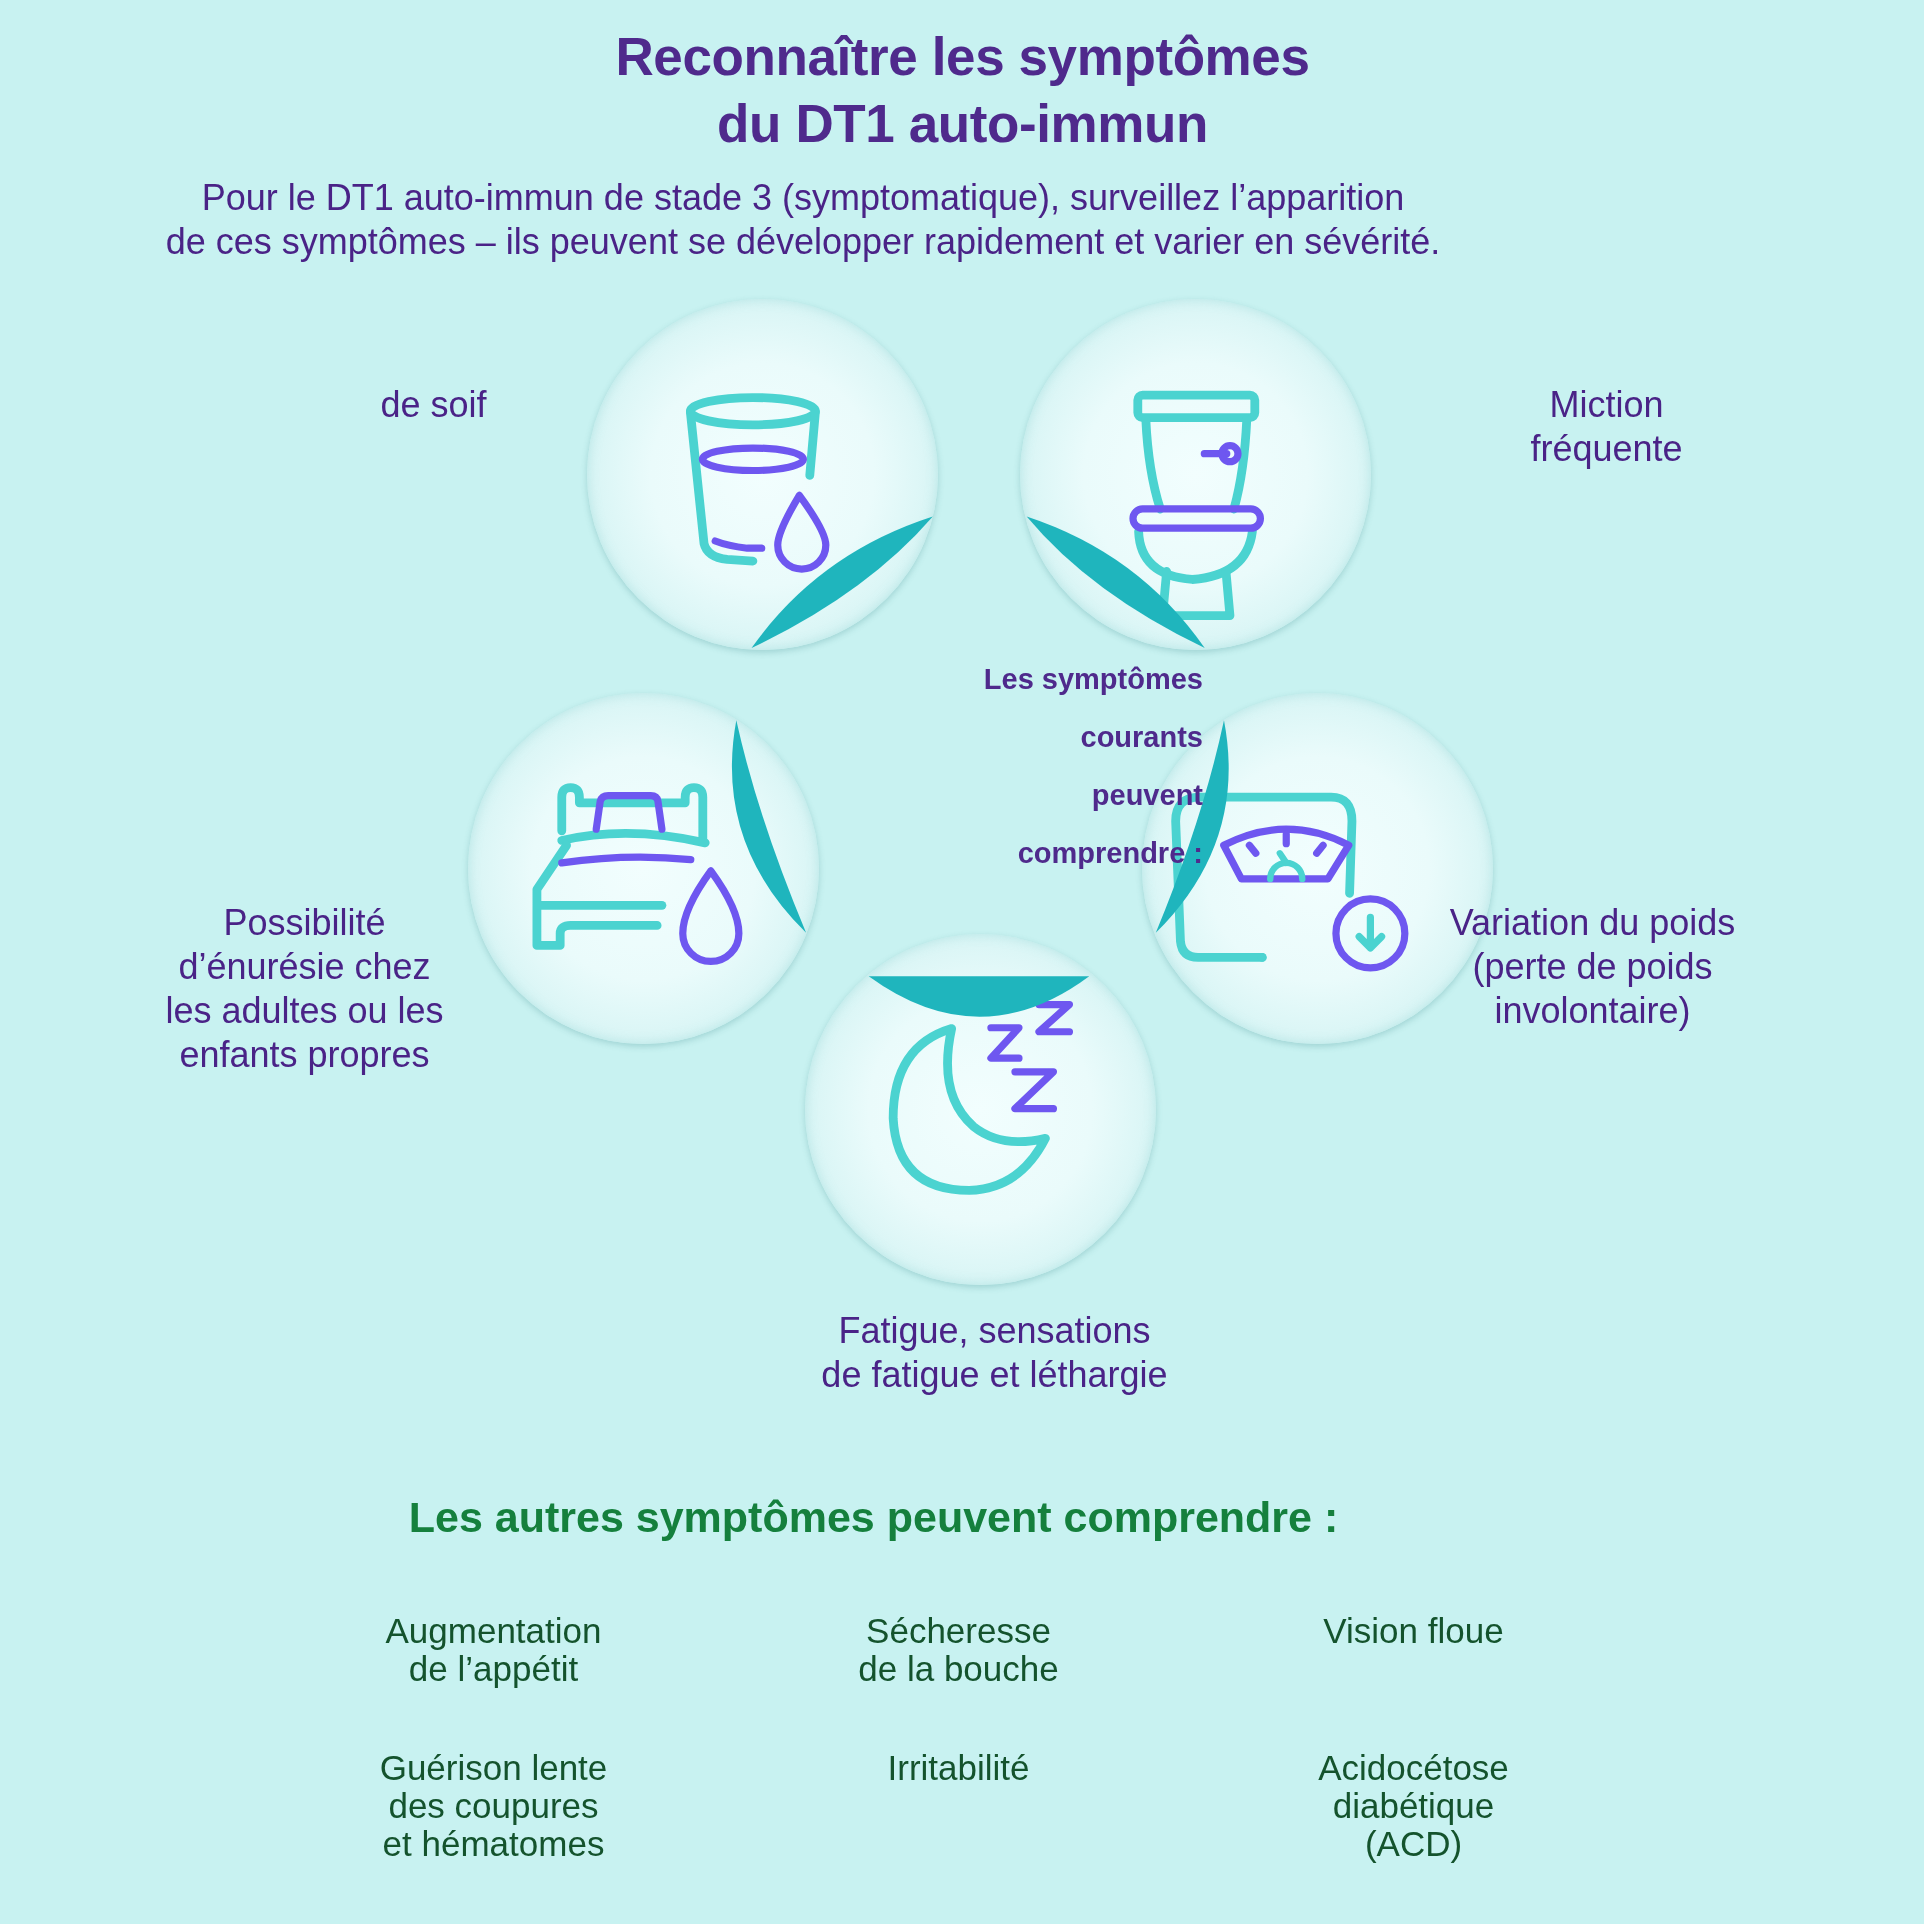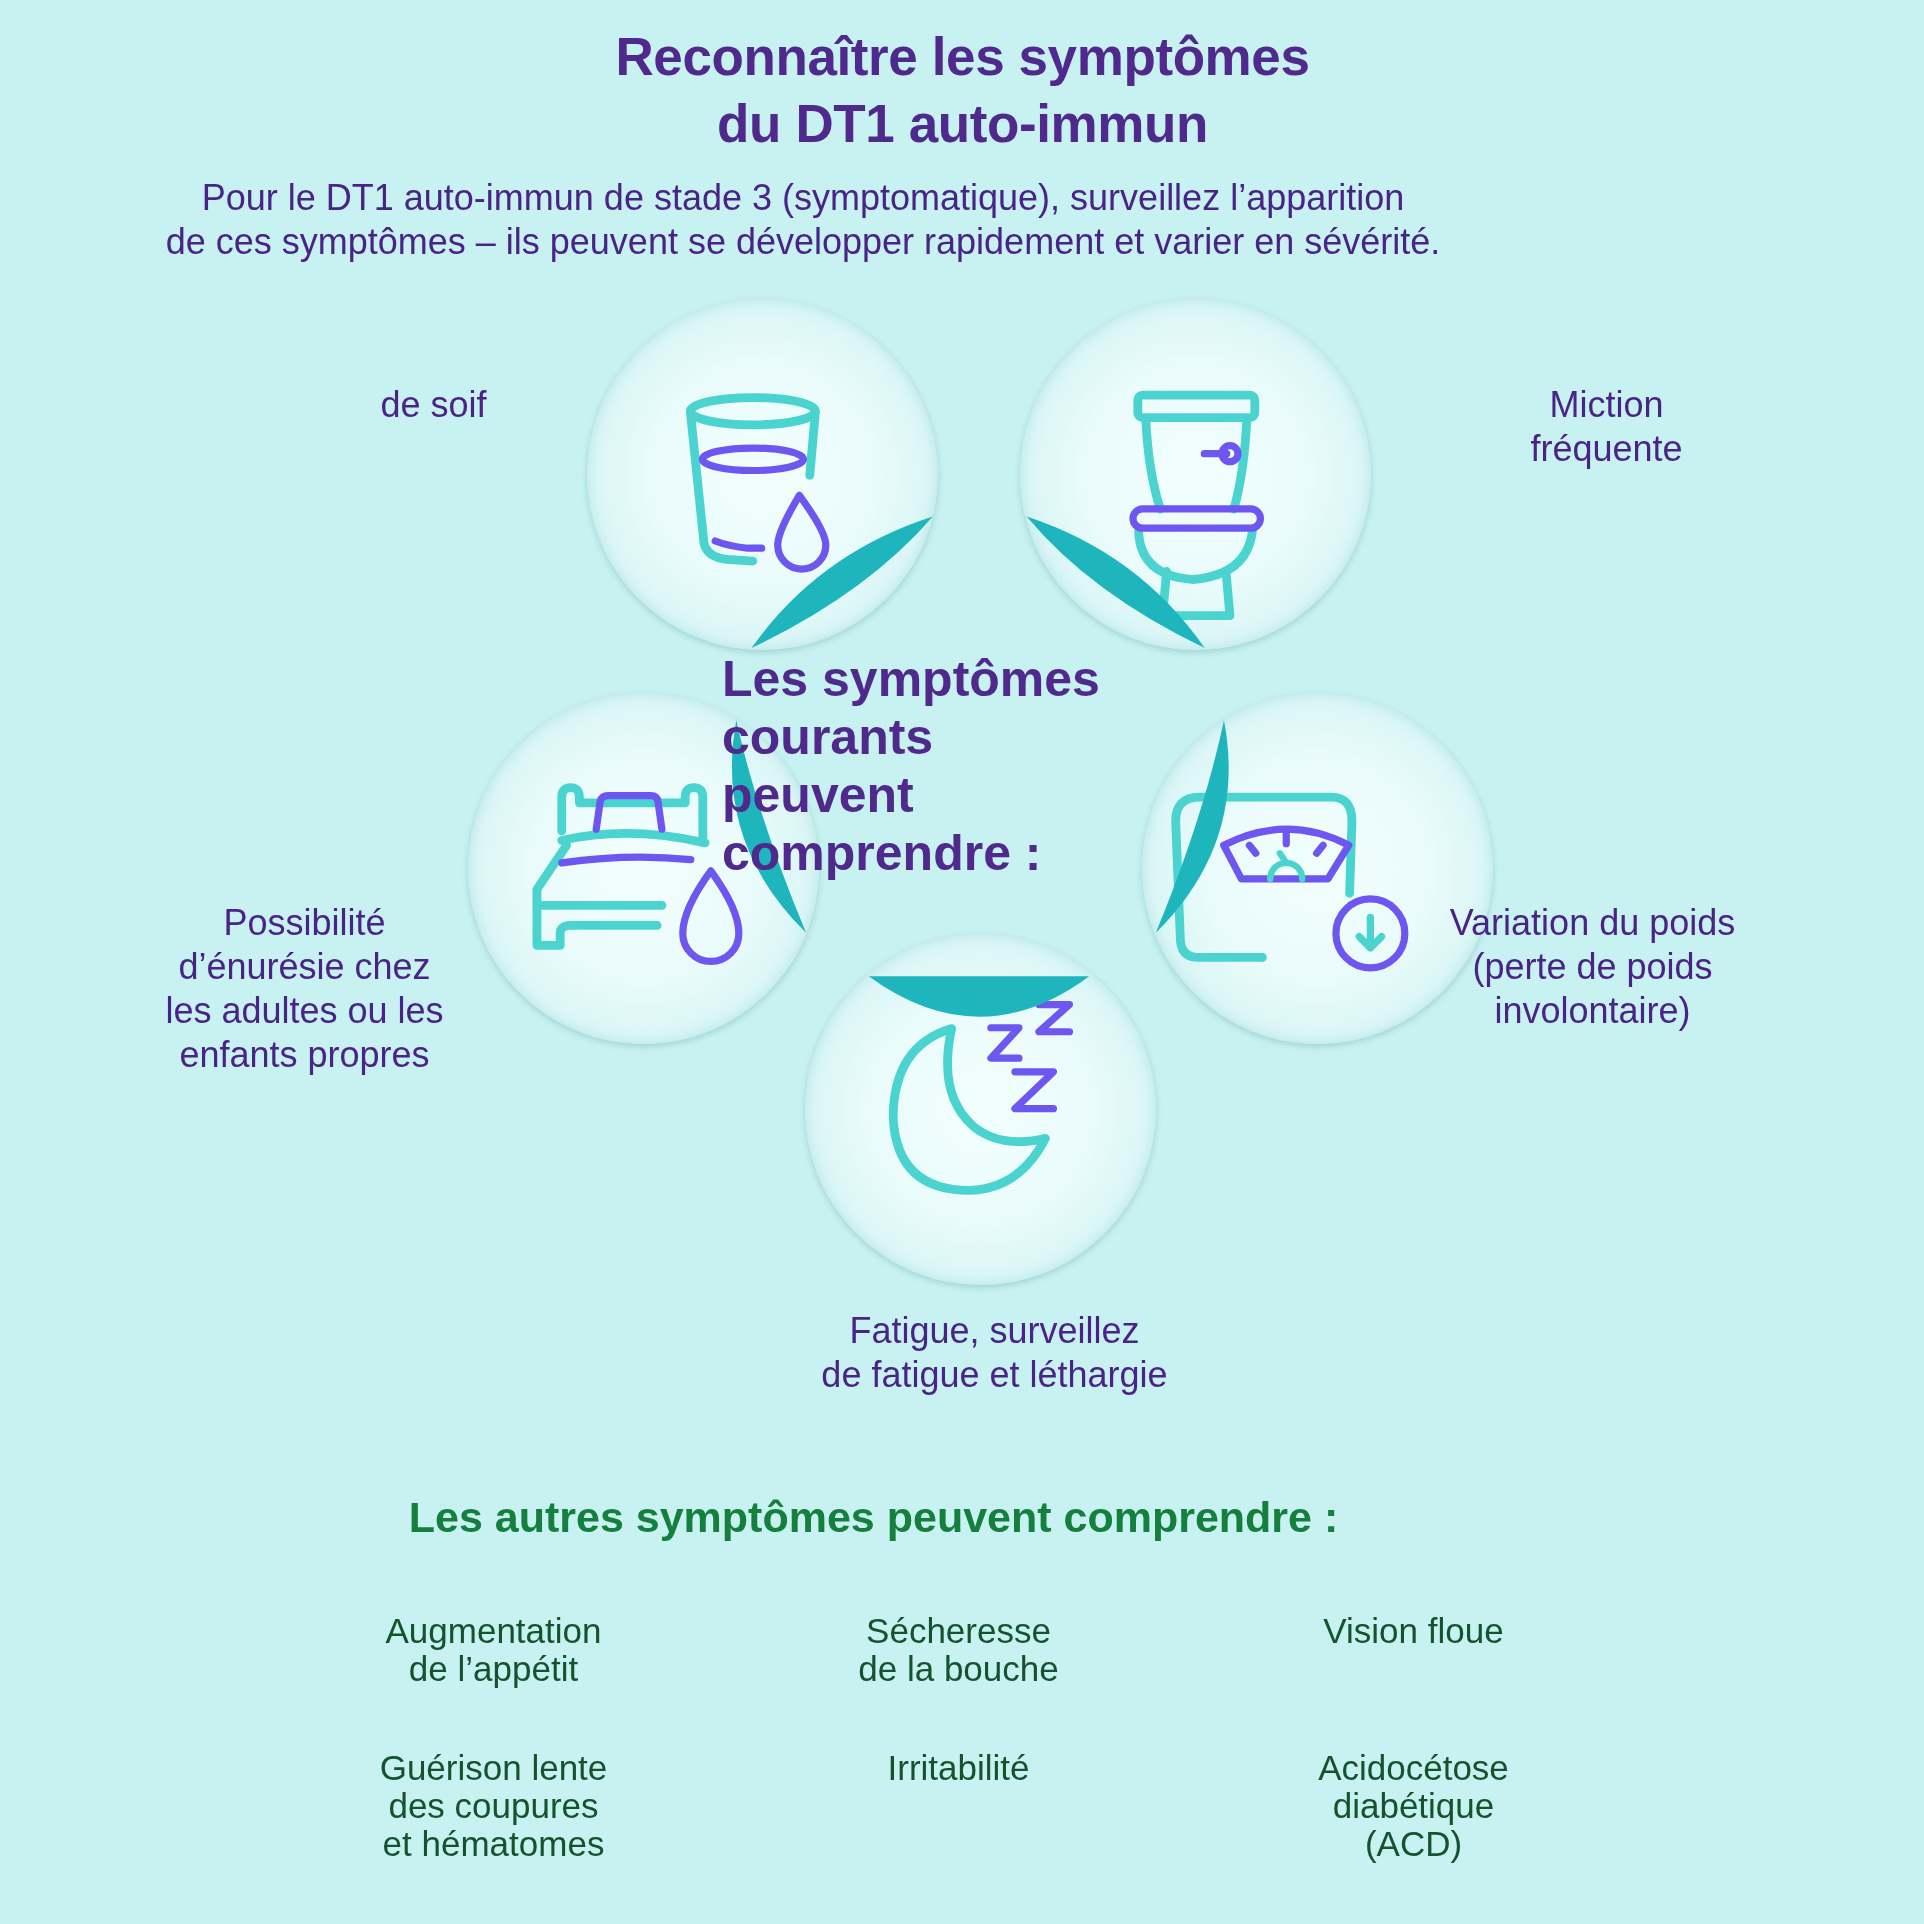--- a/index.html
+++ b/index.html
@@ -16,22 +16,22 @@
   }
   .subtitle {
     left: 0; width: 1606px; top: 176px; text-align: center;
     font-size: 36px; line-height: 44px; color: #4a2387;
   }
   .title span, .subtitle span, .label span, .center-text span, .other-item span { display: block; }
   .label {
     font-size: 36px; line-height: 44px; color: #4a2387; text-align: center;
   }
   .center-text {
-    left: 722px; width: 481px; top: 650px; text-align: left;
-    font-weight: 700; font-size: 50px; line-height: 58px; color: #4f2a8c;
+    left: 722px; width: 481px; top: 650px; text-align: right;
+    font-weight: 700; font-size: 29px; line-height: 58px; color: #4f2a8c;
   }
   .circle {
     width: 351px; height: 351px; border-radius: 50%;
     background: radial-gradient(circle at 50% 50%, #f2fefe 0%, #eafbfb 45%, #d3f3f3 78%, #bfe9ea 100%);
     box-shadow: 0 2.4px 6.4px rgba(40,120,125,0.25), inset 0 0 11.2px rgba(120,200,200,0.35);
   }
   .circle svg.icon { position: absolute; left: 0; top: 0; width: 351px; height: 351px; }
   svg.curl { position: absolute; left: 0; top: 0; width: 1925px; height: 1925px; pointer-events: none; }
   .other-heading {
     left: 0; width: 1747px; top: 1489px; text-align: center;
@@ -135,21 +135,21 @@
   <svg class="icon" viewBox="0 0 438 438">
     <g fill="none" stroke-linecap="round" stroke-linejoin="round" stroke-width="11">
       <path d="M183 118 Q110 140 110 230 Q115 320 205 320 Q268 318 300 255 Q245 268 210 240 Q165 200 183 118 Z" stroke="#4bd3d0"></path>
       <path d="M232 117 L267 117 L232 155 L267 155" stroke="#6e57f0" stroke-width="9"></path>
       <path d="M292 88 L330 88 L292 122 L330 122" stroke="#6e57f0" stroke-width="9"></path>
       <path d="M262 172 L310 172 L262 218 L310 218" stroke="#6e57f0" stroke-width="9"></path>
     </g>
   </svg>
 </div>
 <div class="abs label" style="left:722px; width:545px; top:1309px;">
-  <span>Fatigue, surveillez</span>
+  <span>Fatigue, sensations</span>
   <span>de fatigue et léthargie</span>
 </div>
 
 <svg class="curl" viewBox="0 0 2400 2400">
   <g fill="#1fb5bd">
     <path d="M1163 644 Q1020 690 937 808 Q1080 740 1163 644 Z"></path>
     <path d="M1280 644 Q1420 690 1502 808 Q1360 740 1280 644 Z"></path>
     <path d="M918 898 Q890 1050 1005 1163 Q945 1020 918 898 Z"></path>
     <path d="M1526 898 Q1555 1050 1441 1163 Q1500 1020 1526 898 Z"></path>
     <path d="M1083 1217 L1358 1217 Q1222 1318 1083 1217 Z"></path>

